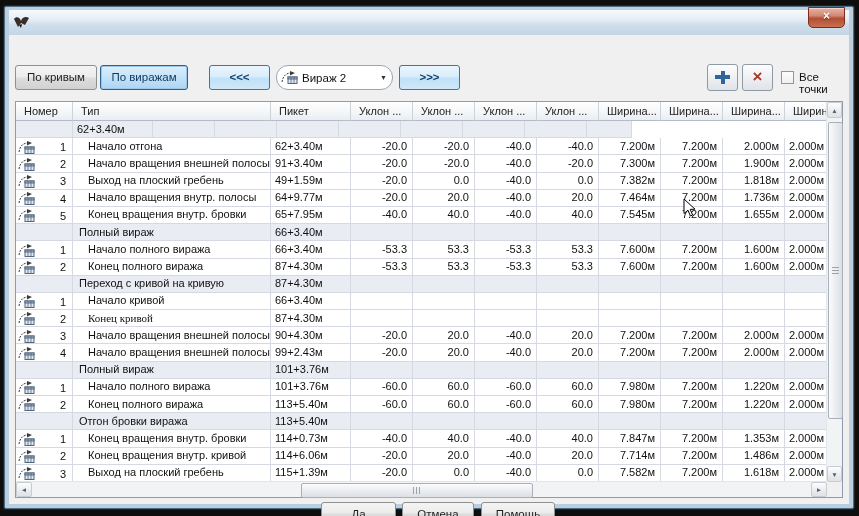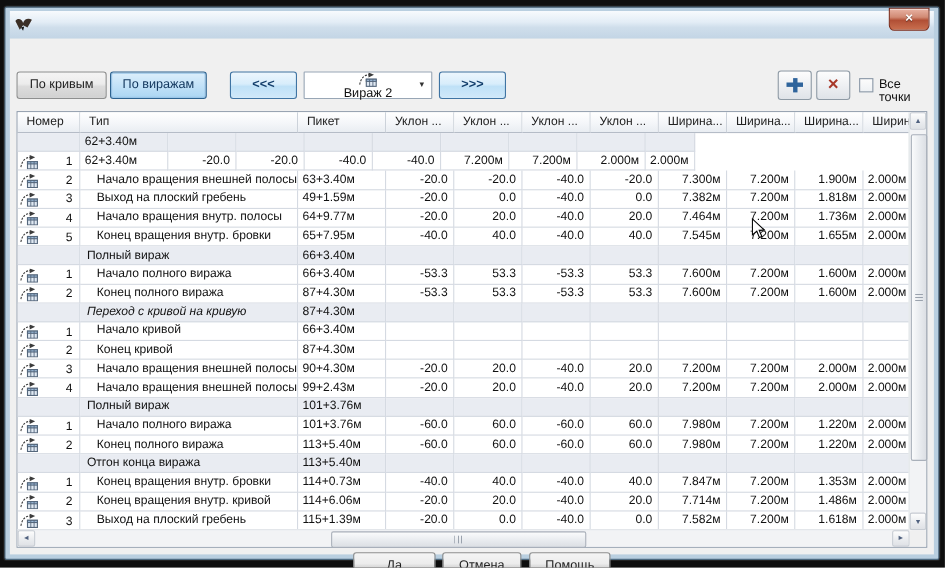--- a/index.html
+++ b/index.html
@@ -45,22 +45,22 @@
     border-color:#3f74a3;color:#123e6b;font-weight:bold;
     background:linear-gradient(#ecf6fd,#d8edfb 45%,#bfe1f7 55%,#d0e8f9);
   }
   .btn.toggled{
     border-color:#2c628f;color:#10355c;
     background:linear-gradient(#ddeffb,#c3e2f8 50%,#abd6f3);
     box-shadow:inset 0 0 0 1px #9cc6e8;
   }
   .combo{
     position:absolute;left:267px;top:30px;width:117px;height:25px;box-sizing:border-box;
-    background:#fff;border:1px solid #98a6b5;border-radius:1px;
-    display:flex;align-items:center;font-size:11.5px;color:#111;flex-direction:column;
+    background:#fff;border:1px solid #98a6b5;border-radius:12px;
+    display:flex;align-items:center;font-size:11.5px;color:#111;
   }
   .combo .ricon{margin:0 4px 0 4px;}
   .combo-arrow{position:absolute;right:5px;top:8px;font-size:7px;color:#333;}
   .tool-sq{
     position:absolute;top:29px;width:31px;height:27px;box-sizing:border-box;
     background:linear-gradient(#fdfdfd,#eef0f3 50%,#dfe3e8);
     border:1px solid #8e9aa5;border-radius:3px;text-align:center;cursor:default;
   }
   .plus-glyph{position:relative;display:block;width:100%;height:100%;}
   .plus-glyph::before,.plus-glyph::after{content:"";position:absolute;background:#2f649c;}
@@ -210,20 +210,21 @@
                   <span class="ricon"><svg width="17" height="13" viewBox="0 0 17 13">
                       <path d="M1,11 C2,5 5,2 10,2" stroke="#3c3c3c" stroke-width="1" fill="none" stroke-dasharray="2,1.2"></path>
                       <path d="M9,0 L14,2 L9,4.5 Z" fill="#3c3c3c"></path>
                       <rect x="7" y="6" width="9" height="6.5" fill="#dfe8f2" stroke="#55677c" stroke-width="1"></rect>
                       <rect x="7" y="6" width="9" height="2" fill="#9fbedd" stroke="#55677c" stroke-width="1"></rect>
                       <line x1="10" y1="6" x2="10" y2="12.5" stroke="#55677c" stroke-width="0.8"></line>
                       <line x1="13" y1="6" x2="13" y2="12.5" stroke="#55677c" stroke-width="0.8"></line>
                     </svg></span>
                   <span class="rnum">1</span>
                 </div>
+                <div class="c c1 ind" style="width: 198px;">Начало отгона</div>
                 <div class="c c2" style="width: 80px;">62+3.40м</div>
                 <div class="c cv" style="width: 62px;">-20.0</div>
                 <div class="c cv" style="width: 62px;">-20.0</div>
                 <div class="c cv" style="width: 62px;">-40.0</div>
                 <div class="c cv" style="width: 62px;">-40.0</div>
                 <div class="c cv" style="width: 62px;">7.200м</div>
                 <div class="c cv" style="width: 62px;">7.200м</div>
                 <div class="c cv" style="width: 62px;">2.000м</div>
                 <div class="c cv" style="width: 45px;">2.000м</div>
               </div>
@@ -233,21 +234,21 @@
                       <path d="M1,11 C2,5 5,2 10,2" stroke="#3c3c3c" stroke-width="1" fill="none" stroke-dasharray="2,1.2"></path>
                       <path d="M9,0 L14,2 L9,4.5 Z" fill="#3c3c3c"></path>
                       <rect x="7" y="6" width="9" height="6.5" fill="#dfe8f2" stroke="#55677c" stroke-width="1"></rect>
                       <rect x="7" y="6" width="9" height="2" fill="#9fbedd" stroke="#55677c" stroke-width="1"></rect>
                       <line x1="10" y1="6" x2="10" y2="12.5" stroke="#55677c" stroke-width="0.8"></line>
                       <line x1="13" y1="6" x2="13" y2="12.5" stroke="#55677c" stroke-width="0.8"></line>
                     </svg></span>
                   <span class="rnum">2</span>
                 </div>
                 <div class="c c1 ind" style="width: 198px;">Начало вращения внешней полосы</div>
-                <div class="c c2" style="width: 80px;">63+3.40м</div>
+                <div class="c c2" style="width: 80px;">91+3.40м</div>
                 <div class="c cv" style="width: 62px;">-20.0</div>
                 <div class="c cv" style="width: 62px;">-20.0</div>
                 <div class="c cv" style="width: 62px;">-40.0</div>
                 <div class="c cv" style="width: 62px;">-20.0</div>
                 <div class="c cv" style="width: 62px;">7.300м</div>
                 <div class="c cv" style="width: 62px;">7.200м</div>
                 <div class="c cv" style="width: 62px;">1.900м</div>
                 <div class="c cv" style="width: 45px;">2.000м</div>
               </div>
               <div class="trow">
@@ -373,21 +374,21 @@
                 <div class="c cv" style="width: 62px;">53.3</div>
                 <div class="c cv" style="width: 62px;">-53.3</div>
                 <div class="c cv" style="width: 62px;">53.3</div>
                 <div class="c cv" style="width: 62px;">7.600м</div>
                 <div class="c cv" style="width: 62px;">7.200м</div>
                 <div class="c cv" style="width: 62px;">1.600м</div>
                 <div class="c cv" style="width: 45px;">2.000м</div>
               </div>
               <div class="trow grp">
                 <div class="c c0" style="width: 57px;"></div>
-                <div class="c c1" style="width: 198px; font-style: italic;">Переход с кривой на кривую</div>
+                <div class="c c1" style="width: 198px;">Переход с кривой на кривую</div>
                 <div class="c c2" style="width: 80px;">87+4.30м</div>
                 <div class="c cv" style="width: 62px;"></div>
                 <div class="c cv" style="width: 62px;"></div>
                 <div class="c cv" style="width: 62px;"></div>
                 <div class="c cv" style="width: 62px;"></div>
                 <div class="c cv" style="width: 62px;"></div>
                 <div class="c cv" style="width: 62px;"></div>
                 <div class="c cv" style="width: 62px;"></div>
                 <div class="c cv" style="width: 45px;"></div>
               </div>
@@ -419,21 +420,21 @@
                   <span class="ricon"><svg width="17" height="13" viewBox="0 0 17 13">
                       <path d="M1,11 C2,5 5,2 10,2" stroke="#3c3c3c" stroke-width="1" fill="none" stroke-dasharray="2,1.2"></path>
                       <path d="M9,0 L14,2 L9,4.5 Z" fill="#3c3c3c"></path>
                       <rect x="7" y="6" width="9" height="6.5" fill="#dfe8f2" stroke="#55677c" stroke-width="1"></rect>
                       <rect x="7" y="6" width="9" height="2" fill="#9fbedd" stroke="#55677c" stroke-width="1"></rect>
                       <line x1="10" y1="6" x2="10" y2="12.5" stroke="#55677c" stroke-width="0.8"></line>
                       <line x1="13" y1="6" x2="13" y2="12.5" stroke="#55677c" stroke-width="0.8"></line>
                     </svg></span>
                   <span class="rnum">2</span>
                 </div>
-                <div class="c c1 ind" style="width: 198px;">Конец кривой</div>
+                <div class="c c1 ind" style="width: 198px; font-family: Liberation Serif, serif;">Конец кривой</div>
                 <div class="c c2" style="width: 80px;">87+4.30м</div>
                 <div class="c cv" style="width: 62px;"></div>
                 <div class="c cv" style="width: 62px;"></div>
                 <div class="c cv" style="width: 62px;"></div>
                 <div class="c cv" style="width: 62px;"></div>
                 <div class="c cv" style="width: 62px;"></div>
                 <div class="c cv" style="width: 62px;"></div>
                 <div class="c cv" style="width: 62px;"></div>
                 <div class="c cv" style="width: 45px;"></div>
               </div>
@@ -537,21 +538,21 @@
                 <div class="c cv" style="width: 62px;">60.0</div>
                 <div class="c cv" style="width: 62px;">-60.0</div>
                 <div class="c cv" style="width: 62px;">60.0</div>
                 <div class="c cv" style="width: 62px;">7.980м</div>
                 <div class="c cv" style="width: 62px;">7.200м</div>
                 <div class="c cv" style="width: 62px;">1.220м</div>
                 <div class="c cv" style="width: 45px;">2.000м</div>
               </div>
               <div class="trow grp">
                 <div class="c c0" style="width: 57px;"></div>
-                <div class="c c1" style="width: 198px;">Отгон конца виража</div>
+                <div class="c c1" style="width: 198px;">Отгон бровки виража</div>
                 <div class="c c2" style="width: 80px;">113+5.40м</div>
                 <div class="c cv" style="width: 62px;"></div>
                 <div class="c cv" style="width: 62px;"></div>
                 <div class="c cv" style="width: 62px;"></div>
                 <div class="c cv" style="width: 62px;"></div>
                 <div class="c cv" style="width: 62px;"></div>
                 <div class="c cv" style="width: 62px;"></div>
                 <div class="c cv" style="width: 62px;"></div>
                 <div class="c cv" style="width: 45px;"></div>
               </div>

